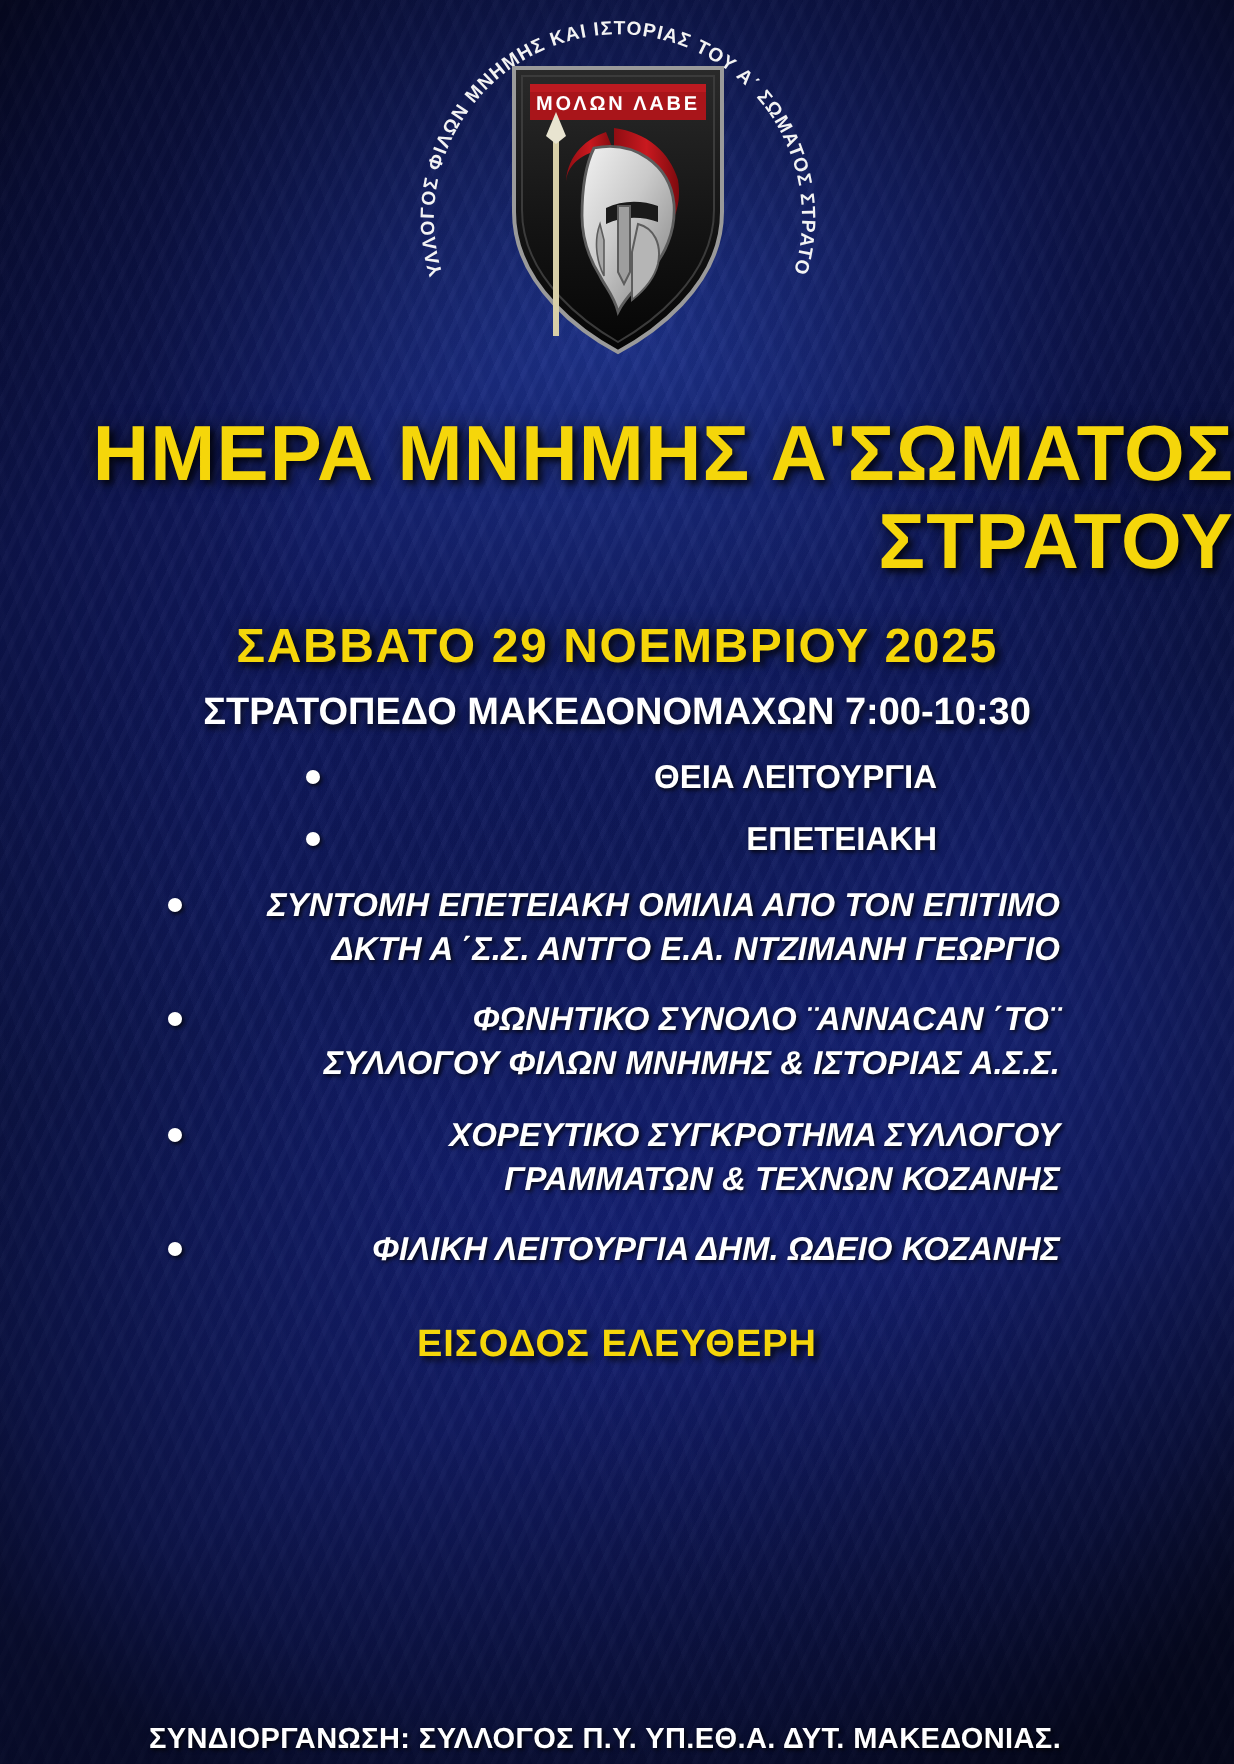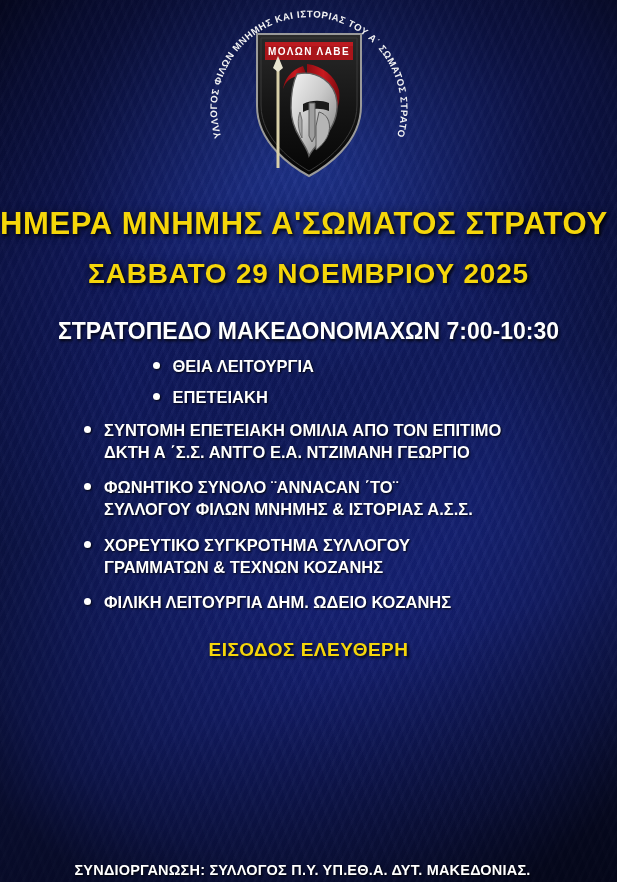--- a/index.html
+++ b/index.html
@@ -58,55 +58,56 @@
     margin: 8px auto 0;
   }
   .emblem-svg {
     display: block;
     width: 220px;
     height: 188px;
   }
 
   
   .title-main {
-    text-align: left;
+    text-align: right;
     color: #f5d60a;
-    font-size: 31px;
+    font-size: 39px;
     font-weight: bold;
     letter-spacing: 0.6px;
     margin-top: 10px;
     text-shadow: 2px 2px 3px rgba(0,0,0,0.75), 0 0 10px rgba(0,0,0,0.5);
   }
   .title-date {
     text-align: center;
     color: #f5d60a;
-    font-size: 28px;
+    font-size: 24px;
     font-weight: bold;
     letter-spacing: 0.8px;
     margin-top: 16px;
     text-shadow: 2px 2px 3px rgba(0,0,0,0.75), 0 0 10px rgba(0,0,0,0.5);
   }
 
   .section-head {
     text-align: center;
     color: #ffffff;
-    font-size: 23px;
-    font-weight: bold;
-    margin-top: 28px;
+    font-size: 19px;
+    font-weight: bold;
+    margin-top: 8px;
     text-shadow: 1px 2px 3px rgba(0,0,0,0.8);
   }
   .section-head.second {
     font-size: 26px;
     margin-top: 26px;
   }
 
   .bullets {
     list-style: none;
     margin: 10px 0 0 0;
     padding: 0;
+    text-align: right;
   }
   .bullets.centered {
     width: 320px;
     margin-left: auto;
     margin-right: auto;
   }
   .bullets.wide {
     width: 450px;
     margin-left: 80px;
   }
@@ -115,20 +116,21 @@
     color: #ffffff;
     font-size: 16.5px;
     font-weight: bold;
     padding-left: 24px;
     margin-bottom: 9px;
     line-height: 1.35;
     text-shadow: 1px 1px 2px rgba(0,0,0,0.85);
   }
   .bullets.wide li {
     margin-bottom: 13px;
+    font-style: italic;
   }
   .bullets li::before {
     content: "";
     position: absolute;
     left: 4px;
     top: 7px;
     width: 7px;
     height: 7px;
     border-radius: 50%;
     background: #ffffff;

